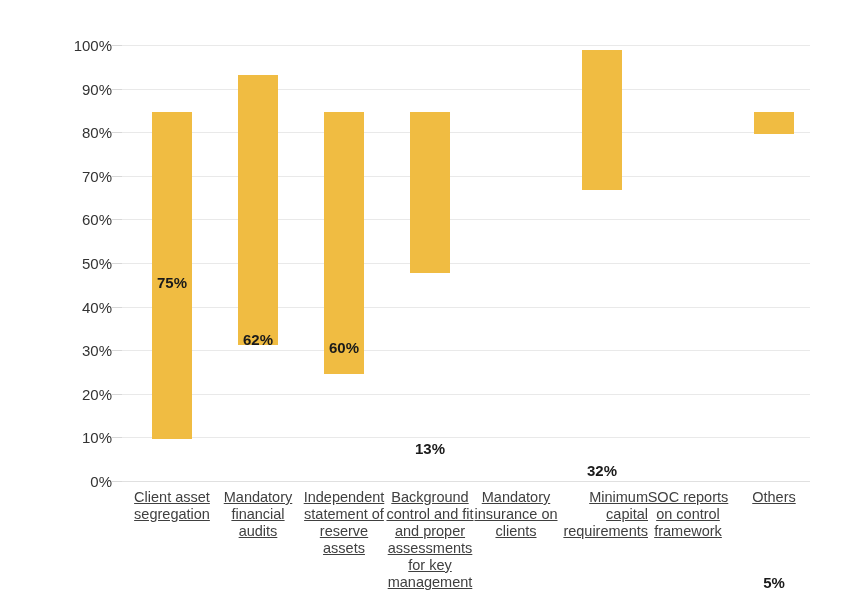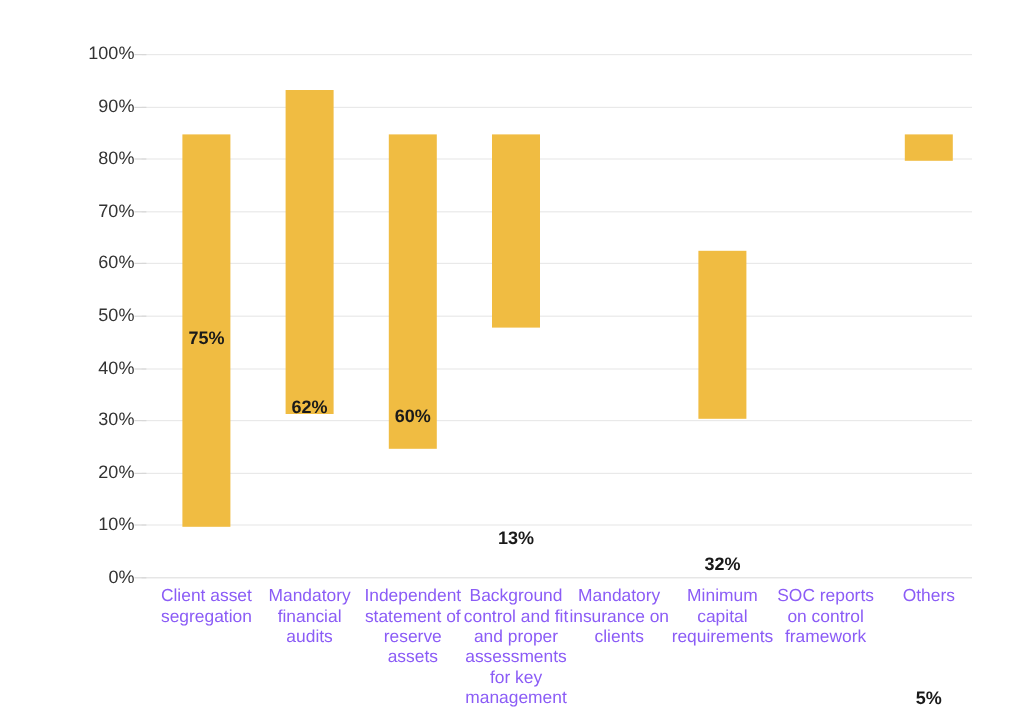--- a/index.html
+++ b/index.html
@@ -100,23 +100,24 @@
     line-height: 1;
   }
 
   
   .x-label {
     position: absolute;
     top: 489px;
     width: 92px;
     text-align: center;
     font-size: 14.5px;
-    color: #8b5cf6;
+    color: #404040;
     line-height: 17px;
     word-wrap: break-word;
+    text-decoration: underline;
   }
 </style>
 </head>
 <body>
 
 <div id="chart-root">
 
   <div class="plot-area">
     <div class="gridline" style="top:0px;"></div>
     <div class="gridline" style="top:43.6px;"></div>
@@ -169,34 +170,34 @@
       <div class="bar-value" style="bottom:246.3px;">62%</div>
     </div>
     <div class="bar-group" style="left:301px; height:481px;">
       <div class="bar" style="height:261.6px;"></div>
       <div class="bar-value" style="bottom:237.6px;">60%</div>
     </div>
     <div class="bar-group" style="left:387px; height:481px;">
       <div class="bar" style="height:161.3px;"></div>
       <div class="bar-value" style="bottom:137.3px;">13%</div>
     </div>
-    <div class="bar-group" style="left:559px; height:384px;">
+    <div class="bar-group" style="left:559px; height:543px;">
       <div class="bar" style="height:139.5px;"></div>
       <div class="bar-value" style="bottom:115.5px;">32%</div>
     </div>
     <div class="bar-group" style="left:731px; height:481px;">
       <div class="bar" style="height:21.8px;"></div>
       <div class="bar-value" style="bottom:3px;">5%</div>
     </div>
   </div>
 
   <div>
     <div class="x-label" style="left:126px;">Client asset segregation</div>
     <div class="x-label" style="left:212px;">Mandatory financial audits</div>
     <div class="x-label" style="left:298px;">Independent statement of reserve assets</div>
     <div class="x-label" style="left:384px;">Background control and fit and proper assessments for key management</div>
     <div class="x-label" style="left:470px;">Mandatory insurance on clients</div>
-    <div class="x-label" style="left:556px;">Minimum capital requirements</div>
+    <div class="x-label" style="left:556px;text-align:right;">Minimum capital requirements</div>
     <div class="x-label" style="left:642px;">SOC reports on control framework</div>
     <div class="x-label" style="left:728px;">Others</div>
   </div>
 
 </div>
 
 </body></html>

